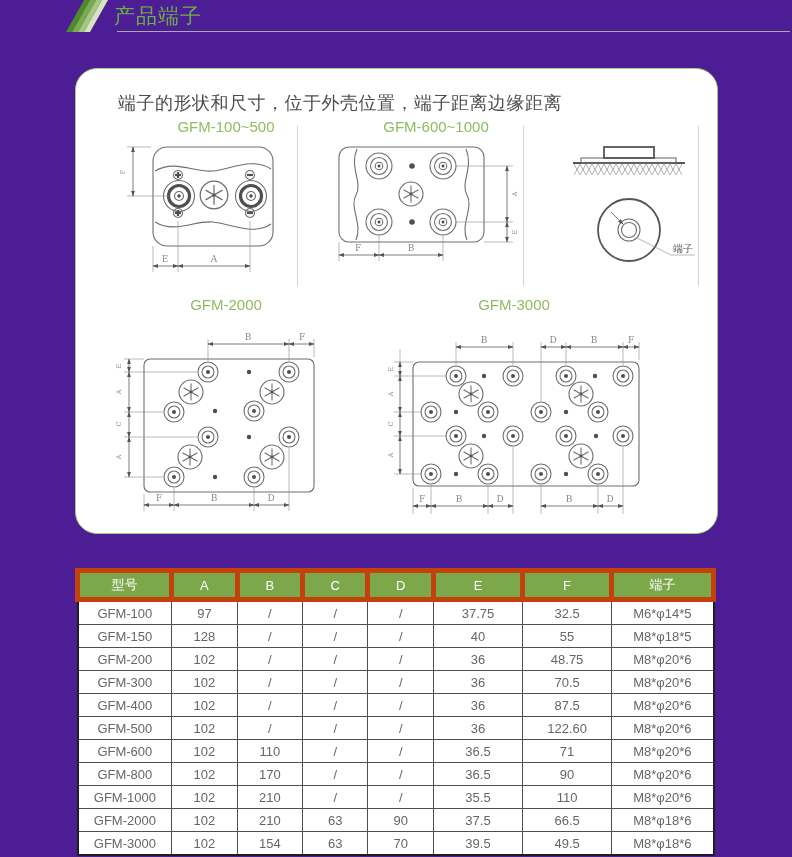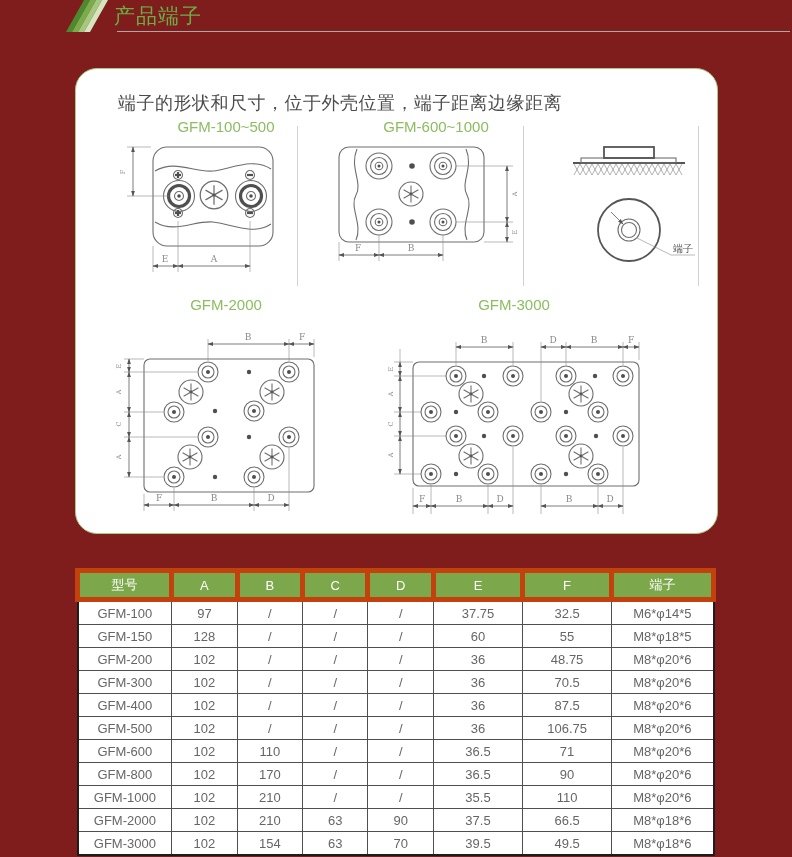--- a/index.html
+++ b/index.html
@@ -1,17 +1,17 @@
 <!DOCTYPE html>
 <html><head>
 <meta charset="utf-8">
 <style>
   html,body{margin:0;padding:0;width:792px;height:857px;background:#fff;overflow:hidden;
     font-family:"Liberation Sans", sans-serif;}
-  .root{position:relative;width:792px;height:857px;background:#7f1d1d;}
+  .root{position:relative;width:792px;height:857px;background:#4c1d95;}
 
   
   .hdr-icon{position:absolute;left:66px;top:0;width:42px;height:32px;}
   .page-title{position:absolute;left:114px;top:2px;font-size:21px;color:#6cae45;letter-spacing:1px;}
   .hdr-rule{position:absolute;left:117px;top:31px;right:2px;height:0;border-top:1px solid #a9a9a9;}
 
   
   .panel{position:absolute;left:75px;top:68px;width:641px;height:464px;
     border:1px solid #a9ca85;border-radius:22px;background:#fff;}
   .panel-desc{position:absolute;left:42px;top:22px;font-size:18px;color:#4c4c4c;letter-spacing:0.5px;}
@@ -364,21 +364,21 @@
           <td>37.75</td>
           <td>32.5</td>
           <td>M6*φ14*5</td>
         </tr>
         <tr>
           <td>GFM-150</td>
           <td>128</td>
           <td>/</td>
           <td>/</td>
           <td>/</td>
-          <td>60</td>
+          <td>40</td>
           <td>55</td>
           <td>M8*φ18*5</td>
         </tr>
         <tr>
           <td>GFM-200</td>
           <td>102</td>
           <td>/</td>
           <td>/</td>
           <td>/</td>
           <td>36</td>
@@ -405,21 +405,21 @@
           <td>87.5</td>
           <td>M8*φ20*6</td>
         </tr>
         <tr>
           <td>GFM-500</td>
           <td>102</td>
           <td>/</td>
           <td>/</td>
           <td>/</td>
           <td>36</td>
-          <td>106.75</td>
+          <td>122.60</td>
           <td>M8*φ20*6</td>
         </tr>
         <tr>
           <td>GFM-600</td>
           <td>102</td>
           <td>110</td>
           <td>/</td>
           <td>/</td>
           <td>36.5</td>
           <td>71</td>

